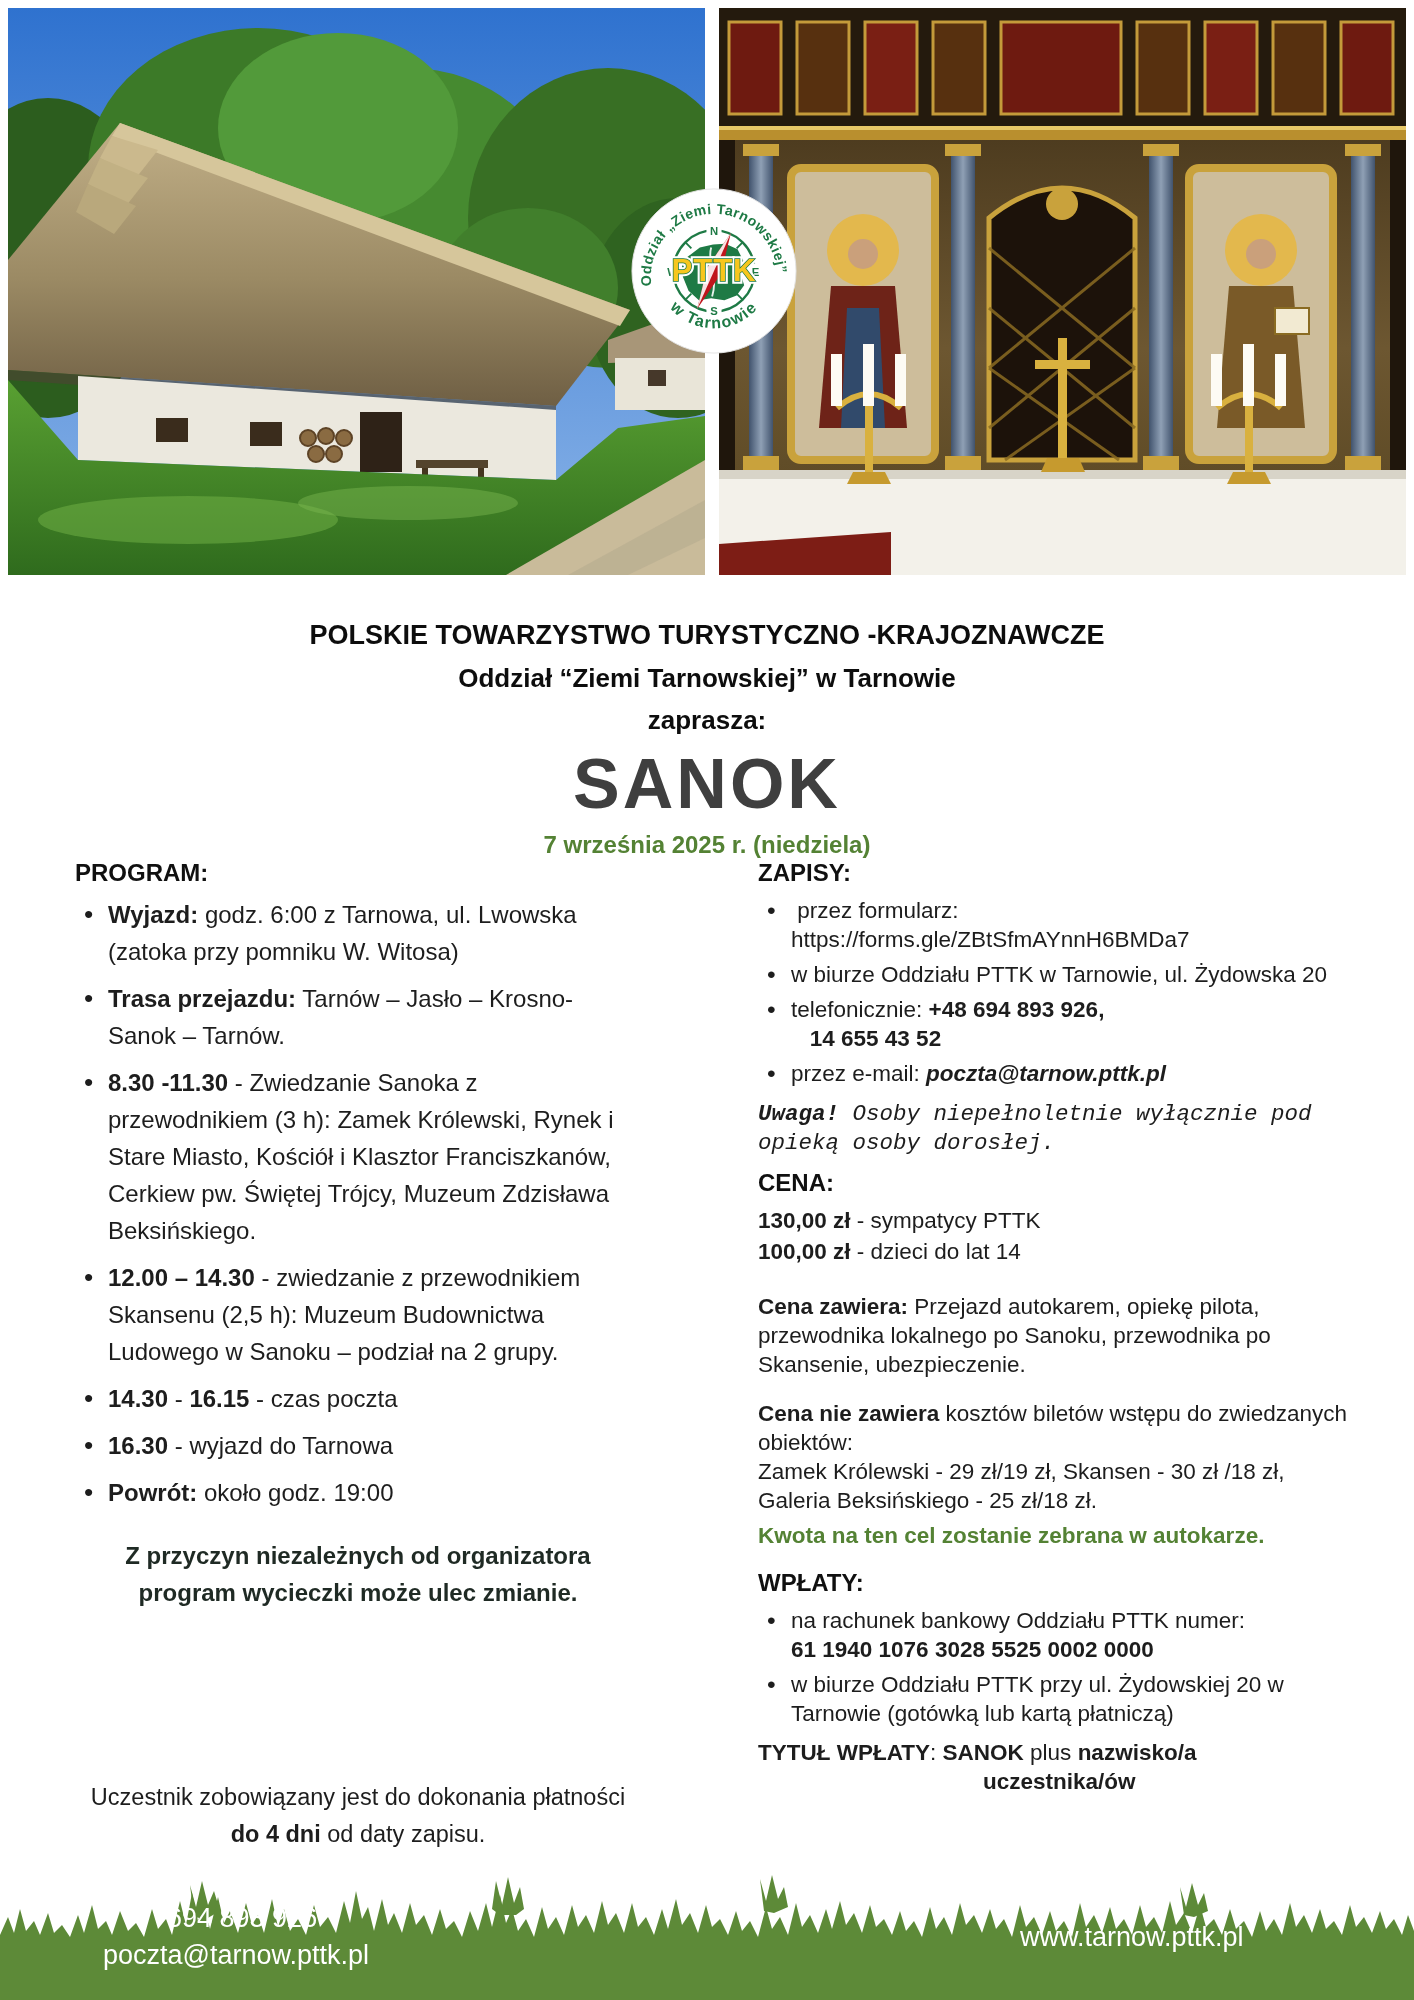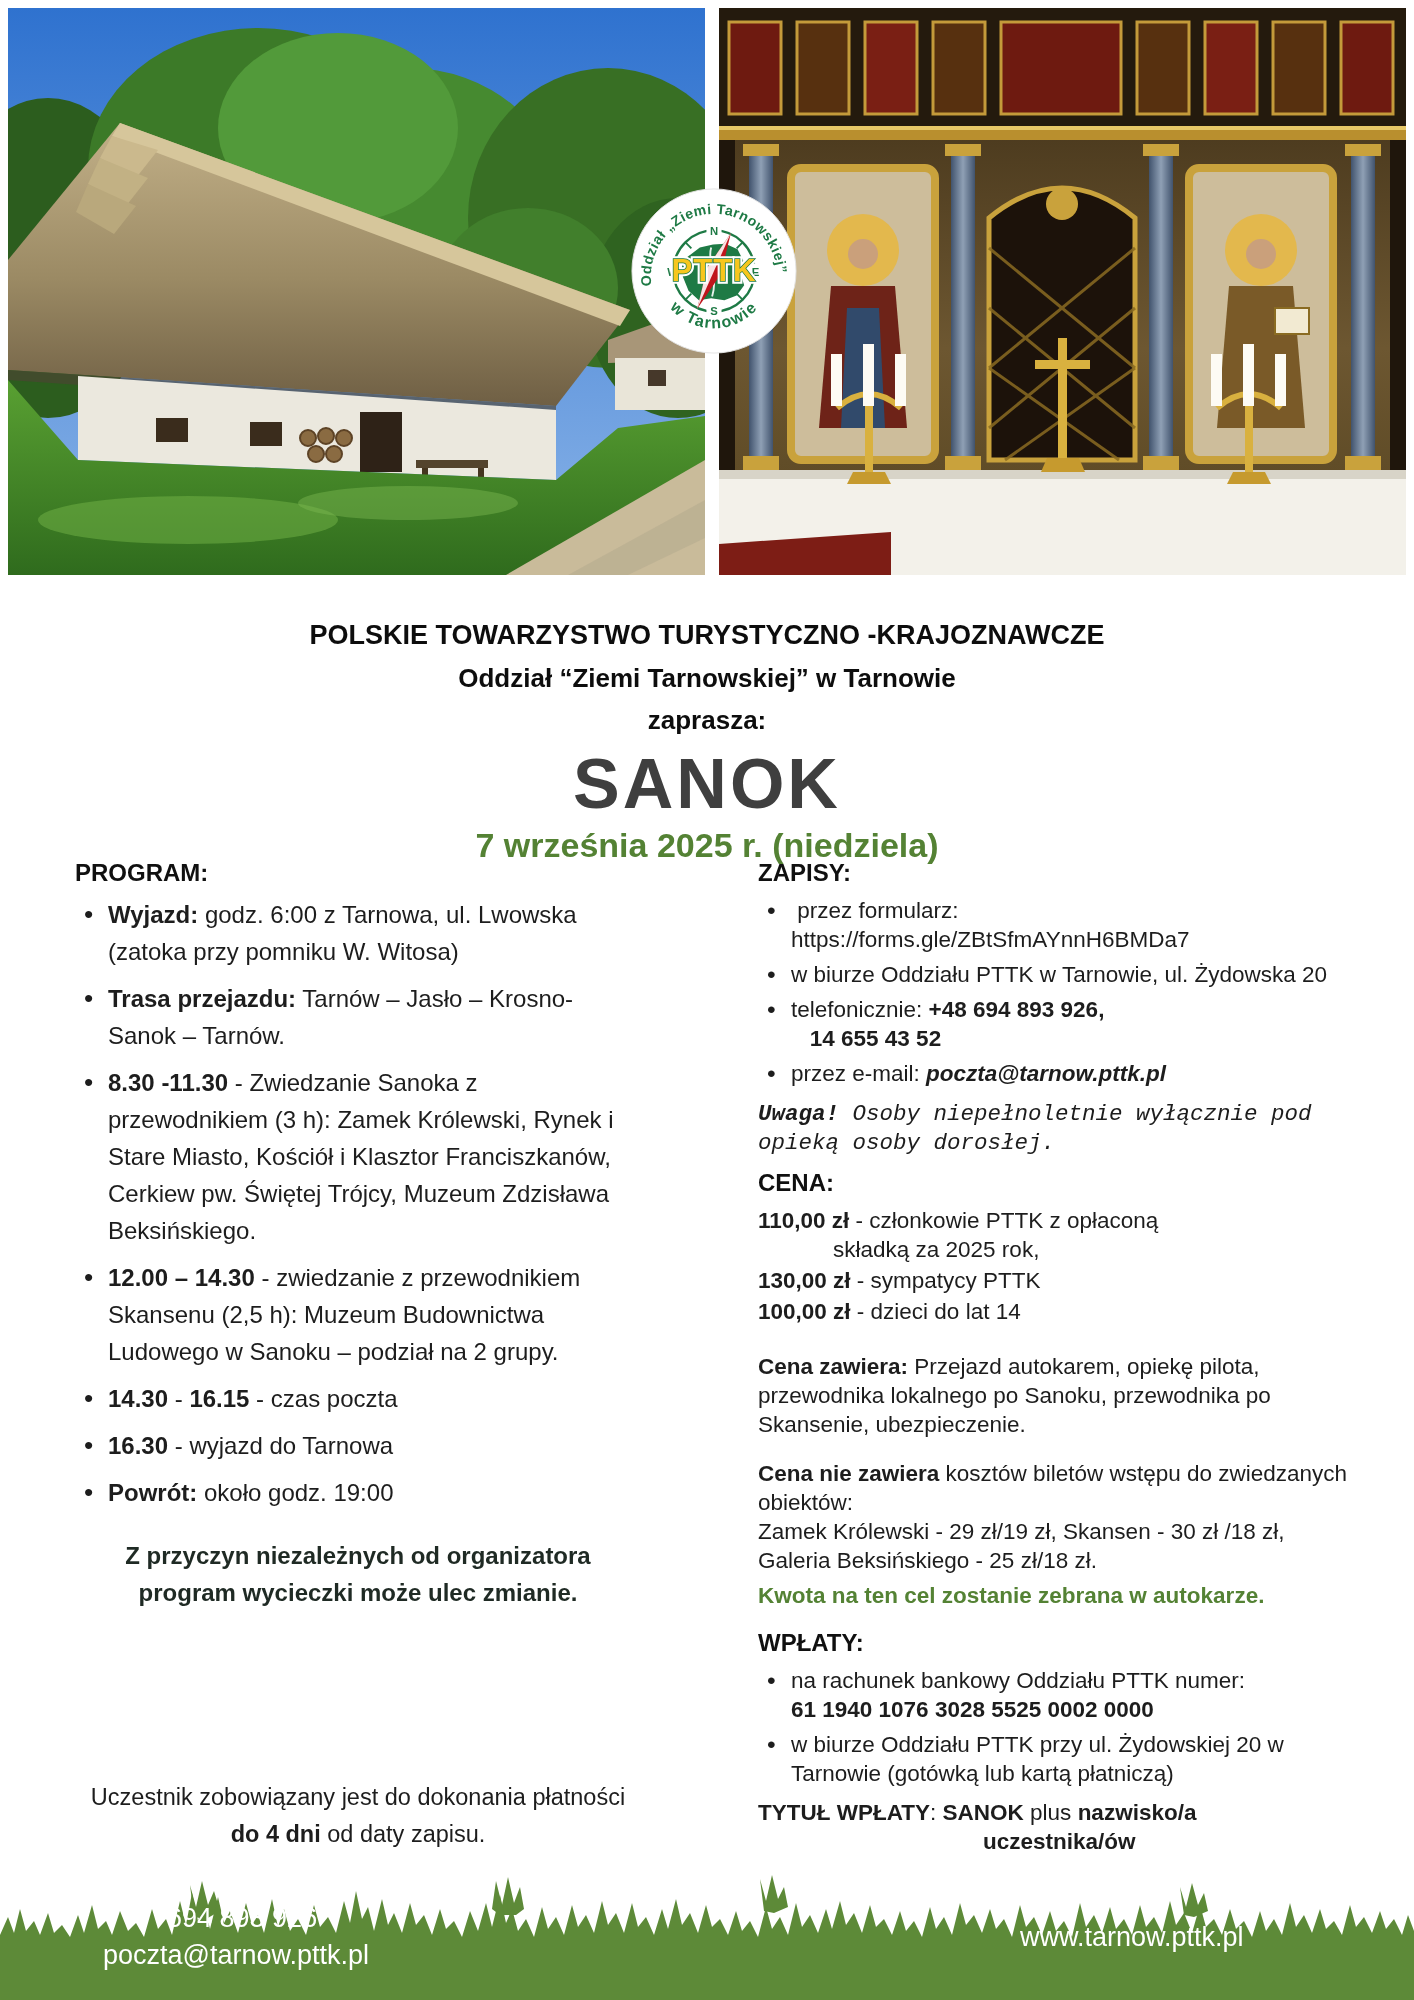--- a/index.html
+++ b/index.html
@@ -15,21 +15,21 @@
   .photo-left{width:697px;}
   .photo-right{width:687px;}
   
   .badge{position:absolute;left:631px;top:188px;width:166px;height:166px;}
   
   .head{position:absolute;left:0;top:614px;width:1414px;text-align:center;}
   .org1{font-size:27px;font-weight:700;color:#0d0d0d;line-height:43px;}
   .org2{font-size:26px;font-weight:700;color:#0d0d0d;line-height:42px;}
   .invite{font-size:26px;font-weight:700;color:#0d0d0d;line-height:42px;}
   .big-title{font-size:70px;font-weight:700;color:#3f3f3f;letter-spacing:3px;line-height:78px;margin-top:4px;}
-  .date-line{font-size:34px;font-weight:700;color:#548234;line-height:40px;margin-top:2px;}
+  .date-line{font-size:24px;font-weight:700;color:#548234;line-height:40px;margin-top:2px;}
   
   .col{position:absolute;top:856px;}
   .col-left{left:75px;width:566px;font-size:24px;line-height:37px;}
   .col-right{left:758px;width:604px;font-size:22.5px;line-height:29px;}
   .sec-h{font-size:24px;font-weight:700;color:#101010;margin:0 0 6px 0;line-height:34px;}
   ul.blist{list-style:none;margin:0;padding:0;}
   ul.blist li{position:relative;padding-left:33px;margin:0 0 10px 0;}
   .col-right ul.blist li{margin-bottom:6px;}
   ul.blist li::before{content:"\2022";position:absolute;left:9px;top:0;font-size:1.1em;}
   .note-change{font-weight:700;color:#1f2a24;text-align:center;margin:26px 4px 16px 4px;font-size:24px;line-height:37px;}
@@ -311,21 +311,20 @@
   <h3 class="sec-h">ZAPISY:</h3>
   <ul class="blist">
     <li><span>&nbsp;przez formularz:</span><br><span>https://forms.gle/ZBtSfmAYnnH6BMDa7</span></li>
     <li><span>w biurze Oddziału PTTK w Tarnowie, ul.&nbsp;Żydowska 20</span></li>
     <li><span>telefonicznie: </span><span class="s-b">+48 694 893 926,</span><br><span>&nbsp;&nbsp;&nbsp;</span><span class="s-b">14 655 43 52</span></li>
     <li><span>przez e-mail: </span><span class="s-bi">poczta@tarnow.pttk.pl</span></li>
   </ul>
   <p class="p0 uwaga"><span class="s-bi">Uwaga!</span><span class="s-i"> Osoby niepełnoletnie wyłącznie pod opieką osoby dorosłej.</span></p>
 
   <h3 class="sec-h cena-h">CENA:</h3>
-  <p class="price"><span class="s-b">110,00 zł</span><span> - członkowie PTTK z opłaconą</span><br><span>&nbsp;&nbsp;&nbsp;&nbsp;&nbsp;&nbsp;&nbsp;&nbsp;&nbsp;&nbsp;&nbsp;&nbsp;składką za 2025 rok,</span></p>
   <p class="price"><span class="s-b">130,00 zł</span><span> - sympatycy PTTK</span></p>
   <p class="price"><span class="s-b">100,00 zł</span><span> - dzieci do lat 14</span></p>
   <p class="p0 zawiera"><span class="s-b">Cena zawiera:</span><span> Przejazd autokarem, opiekę pilota, przewodnika lokalnego po Sanoku, przewodnika po Skansenie, ubezpieczenie.</span></p>
   <p class="p0 niezawiera"><span class="s-b">Cena nie zawiera</span><span> kosztów biletów wstępu do zwiedzanych obiektów:</span><br><span>Zamek Królewski - 29 zł/19 zł, Skansen - 30 zł /18 zł, Galeria Beksińskiego - 25 zł/18 zł.</span></p>
   <p class="p0 kwota"><span class="s-g">Kwota na ten cel zostanie zebrana w autokarze.</span></p>
 
   <h3 class="sec-h wplaty-h">WPŁATY:</h3>
   <ul class="blist">
     <li><span>na rachunek bankowy Oddziału PTTK numer:</span><br><span class="s-b">61 1940 1076 3028 5525 0002 0000</span></li>
     <li><span>w biurze Oddziału PTTK przy ul. Żydowskiej 20 w Tarnowie (gotówką lub kartą płatniczą)</span></li>

